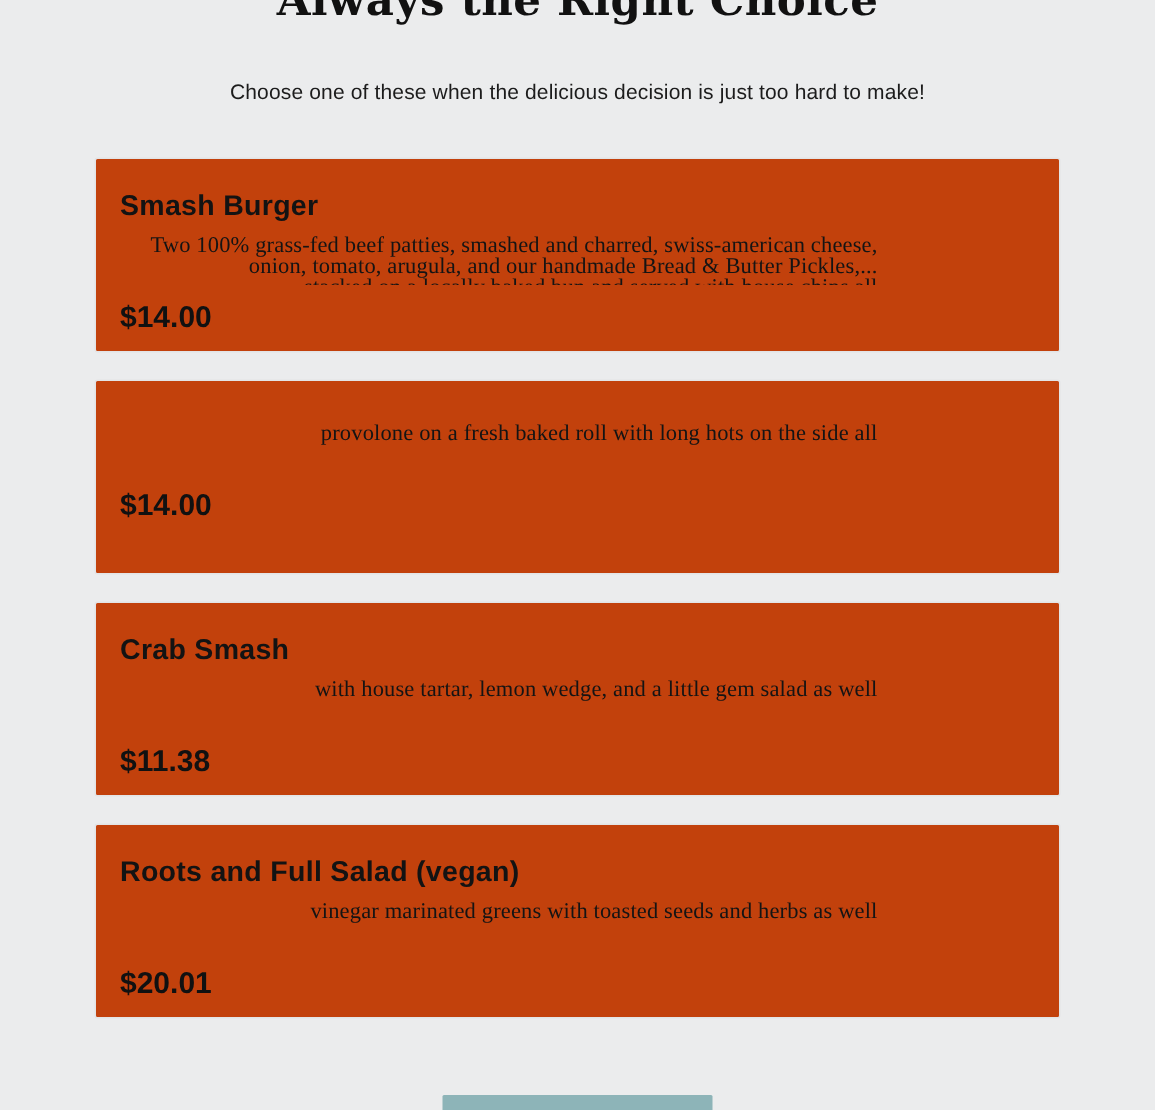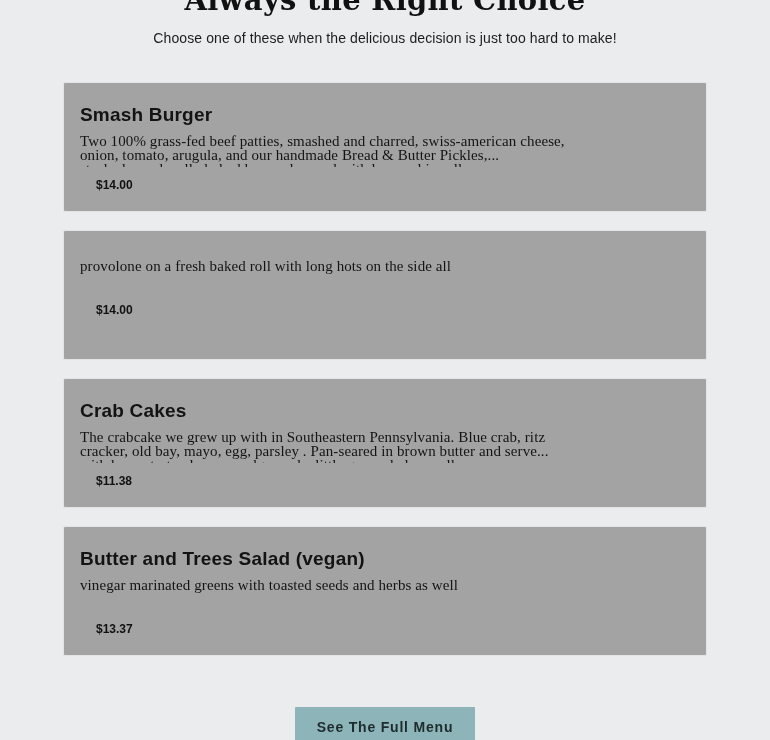--- a/index.html
+++ b/index.html
@@ -17,29 +17,29 @@
     font-size: 29px;
     line-height: 1.15;
     letter-spacing: 0.3px;
     margin-top: -16px;           
     color: #111;
     white-space: nowrap;
   }
   .page-subtitle {
     font-size: 14px;
     color: #1c1c1c;
-    margin-top: 13px;
+    margin-top: 36px;
     letter-spacing: 0.1px;
   }
   .cards {
     width: 644px;
     margin: 36px auto 0 auto;
   }
   .card {
-    background: #a3a3a3;
+    background: #c2410c;
     border: 1px solid #e3e4e6;
     border-radius: 2px;
     height: 130px;
     padding: 20px 16px 0 16px;
     margin-bottom: 18px;
     overflow: hidden;
   }
   .item-name {
     font-size: 19px;
     font-weight: 700;
@@ -50,28 +50,28 @@
   .item-desc {
     font-family: "Liberation Serif", serif;
     font-size: 15px;
     line-height: 14px;
     height: 33px;                 
     overflow: hidden;
     margin-top: 8px;
     max-width: 505px;
     color: #141414;
     letter-spacing: 0.1px;
+    text-align: right;
   }
   .desc-clip { display: block; }
   .item-price {
-    font-size: 12px;
+    font-size: 20px;
     font-weight: 700;
     margin-top: 11px;
     color: #111;
-    margin-left: 16px;
   }
   .cta-wrap { text-align: center; }
   .cta-button {
     display: inline-block;
     margin-top: 33px;
     background: #8db4b8;
     border: none;
     border-radius: 1px;
     padding: 12px 22px 12px 22px;
     font-family: "Liberation Sans", sans-serif;
@@ -98,28 +98,28 @@
     <div class="item-desc"><span>Two 100% grass-fed beef patties, smashed and charred, swiss-american cheese, onion, tomato, arugula, and our handmade Bread &amp; Butter Pickles,...</span><span class="desc-clip">stacked on a locally baked bun and served with house chips all</span></div>
     <div class="item-price">$14.00</div>
   </div>
 
   <div class="card">
     <div class="item-desc"><span class="desc-clip">provolone on a fresh baked roll with long hots on the side all</span></div>
     <div class="item-price">$14.00</div>
   </div>
 
   <div class="card">
-    <div class="item-name">Crab Cakes</div>
-    <div class="item-desc"><span>The crabcake we grew up with in Southeastern Pennsylvania. Blue crab, ritz cracker, old bay, mayo, egg, parsley . Pan-seared in brown butter and serve...</span><span class="desc-clip">with house tartar, lemon wedge, and a little gem salad as well</span></div>
+    <div class="item-name">Crab Smash</div>
+    <div class="item-desc"><span class="desc-clip">with house tartar, lemon wedge, and a little gem salad as well</span></div>
     <div class="item-price">$11.38</div>
   </div>
 
   <div class="card">
-    <div class="item-name">Butter and Trees Salad (vegan)</div>
+    <div class="item-name">Roots and Full Salad (vegan)</div>
     <div class="item-desc"><span class="desc-clip">vinegar marinated greens with toasted seeds and herbs as well</span></div>
-    <div class="item-price">$13.37</div>
+    <div class="item-price">$20.01</div>
   </div>
 
 </div>
 
 <div class="cta-wrap">
   <button class="cta-button">See The Full Menu</button>
 </div>
 
 </body></html>

